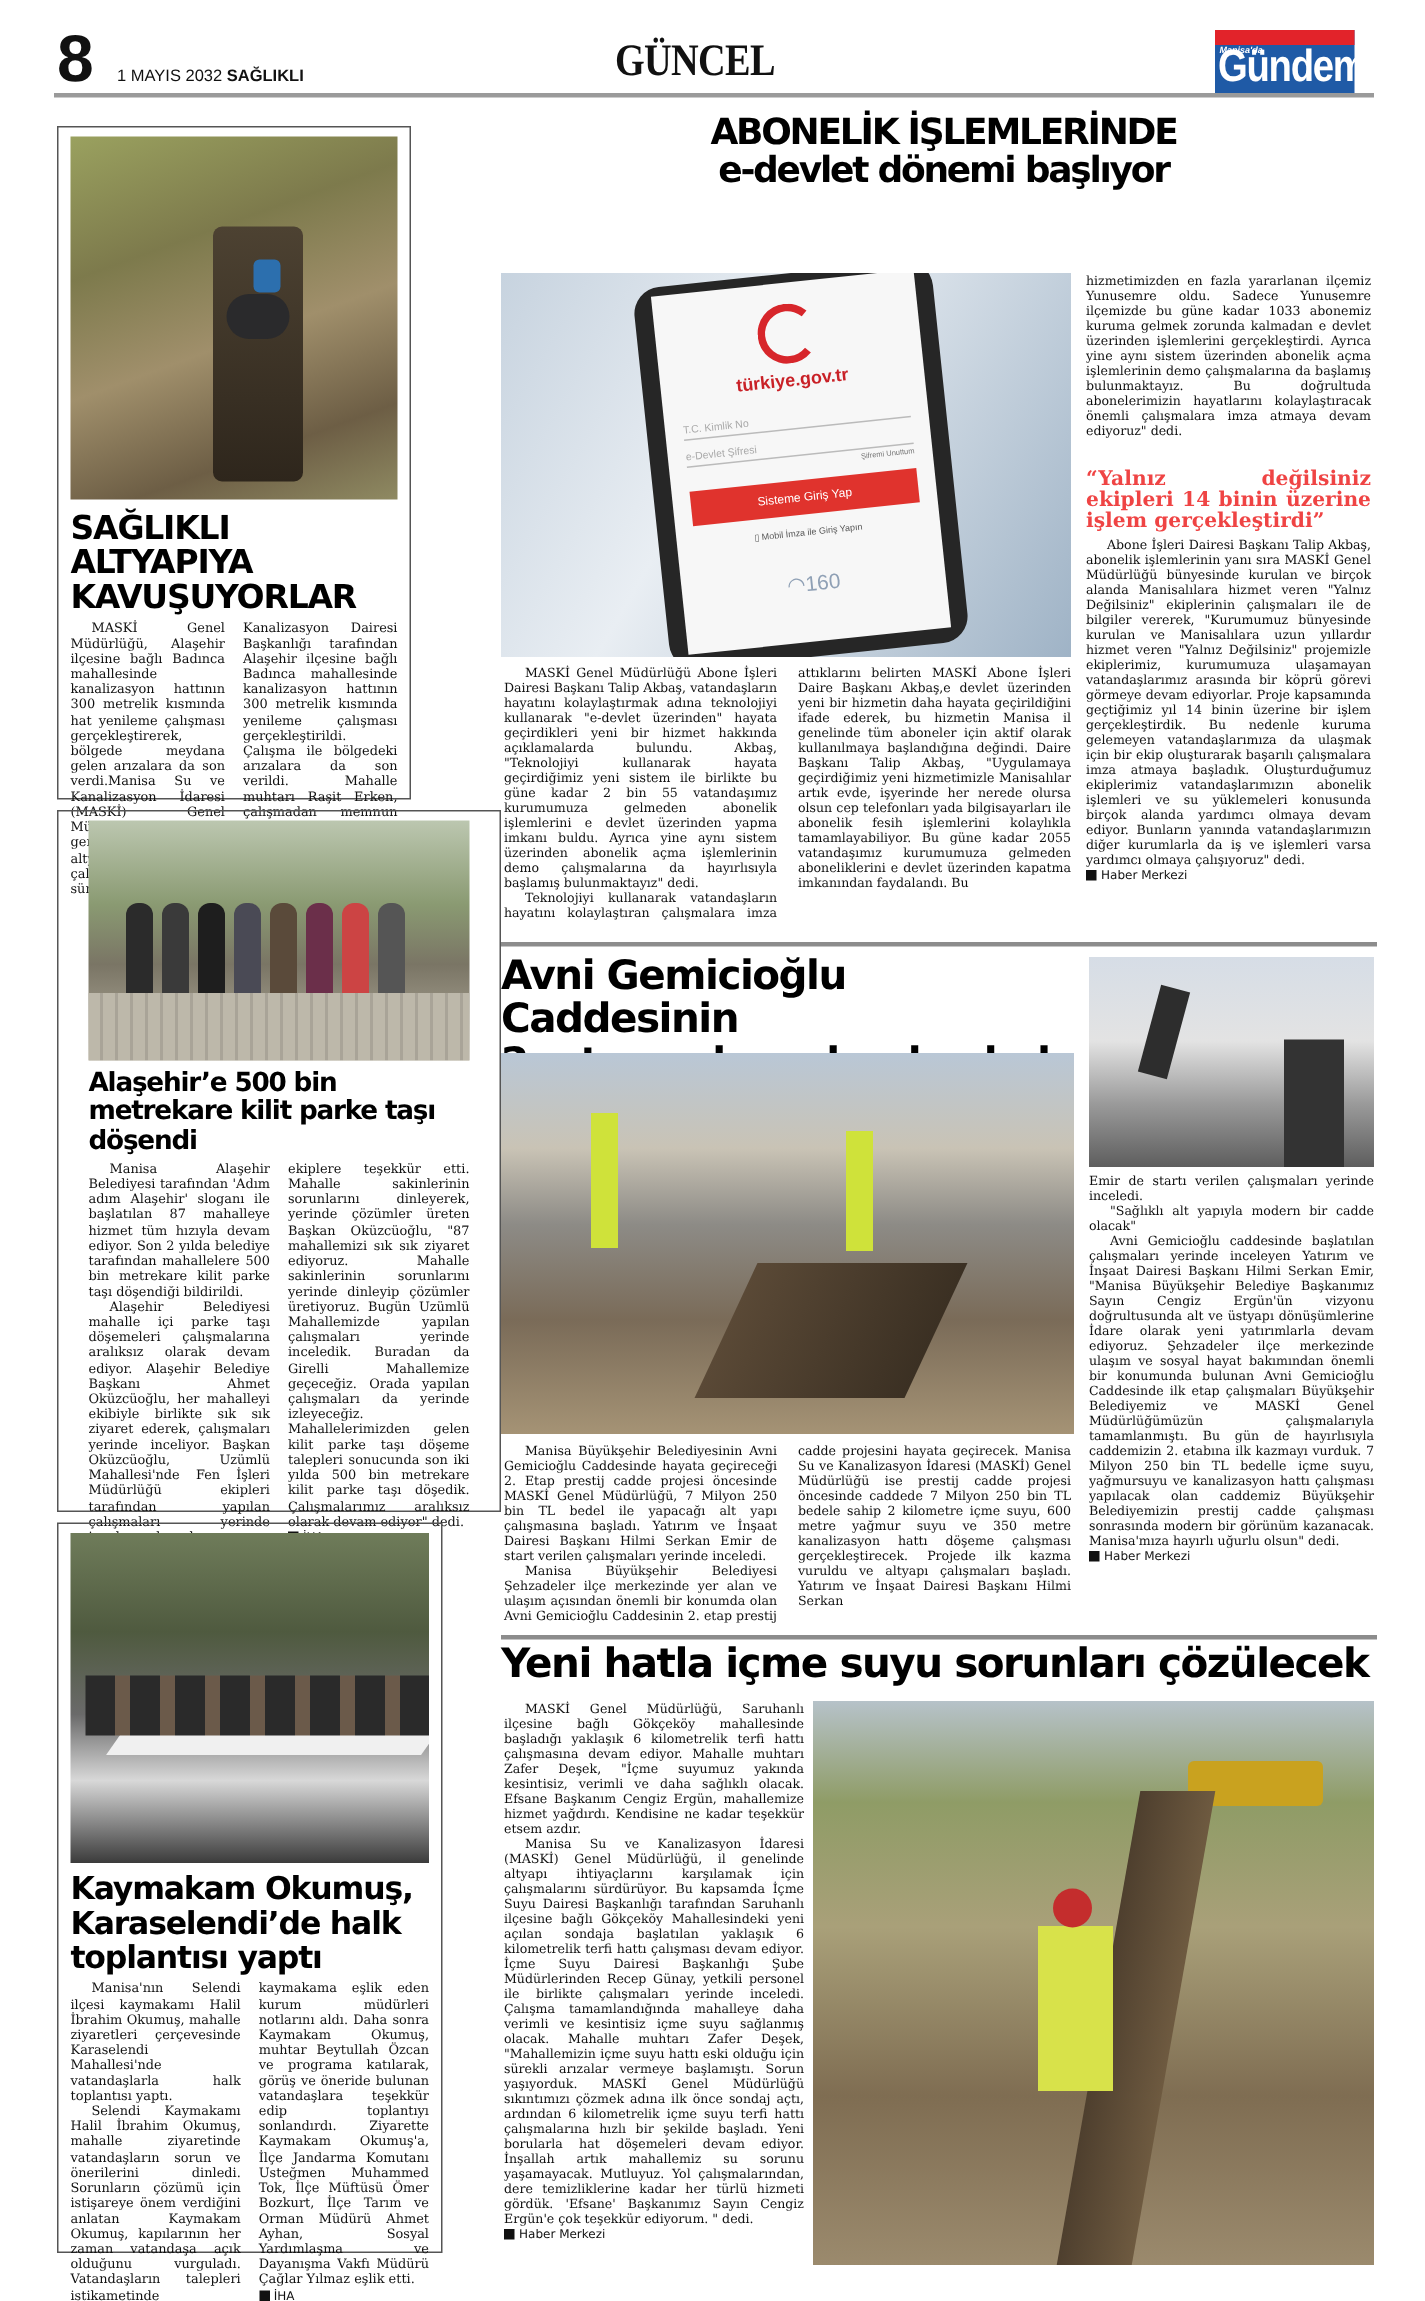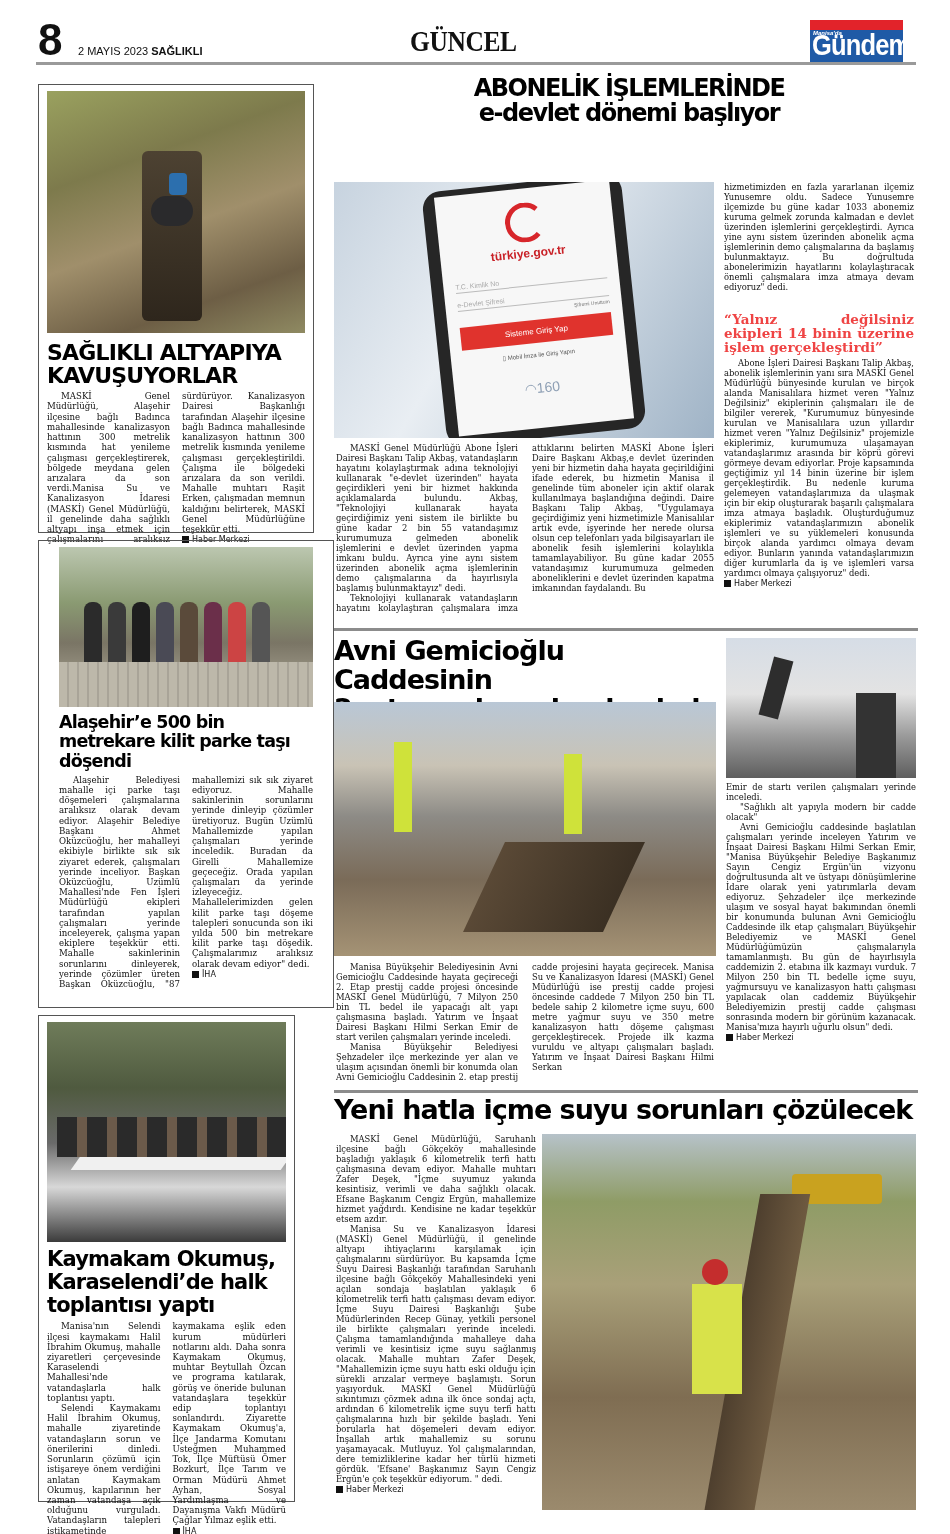--- a/index.html
+++ b/index.html
@@ -24,29 +24,29 @@
 .cols2n{column-count:2;column-gap:14px}
 .sig{font-family:"DejaVu Sans",sans-serif;font-weight:normal;font-size:8px}
 .sig::before{content:"";display:inline-block;width:7px;height:7px;background:#111;margin-right:3px;vertical-align:-1px}
 .subhd{font-family:"DejaVu Serif",serif;font-weight:bold;font-size:15px;line-height:1.05;color:#ef4444;margin:20px 0 3px}
 .rule{background:#8c8c8c;height:3px}
 </style>
 </head>
 <body>
 
 <div class="abs hdr-num">8</div>
-<div class="abs hdr-date"><span>2 MAYIS 2023</span> <b>SAĞLIKLI</b></div>
+<div class="abs hdr-date"><span>1 MAYIS 2032</span> <b>SAĞLIKLI</b></div>
 <div class="abs hdr-sec">GÜNCEL</div>
 <div class="abs logo">
   <div class="top"><span>Manisa'da</span></div>
   <div class="gund">Gündem</div>
 </div>
 <div class="abs hdr-rule"></div>
 
-<div class="abs box" style="left:38px;top:84px;width:276px;height:449px;padding:6px 8px">
+<div class="abs box" style="left:38px;top:84px;width:236px;height:449px;padding:6px 8px">
   <div class="photo" style="width:100%;height:242px;background:linear-gradient(160deg,#9aa15f 0%,#7d7a4c 30%,#a08f6b 55%,#6d5e45 80%,#8f8a62 100%);position:relative">
     <div style="position:absolute;left:95px;top:60px;width:60px;height:170px;background:linear-gradient(#4d4232,#2e261c);border-radius:6px"></div>
     <div style="position:absolute;left:104px;top:105px;width:42px;height:30px;background:#2a2a2c;border-radius:20px"></div>
     <div style="position:absolute;left:122px;top:82px;width:18px;height:22px;background:#2c6fae;border-radius:4px"></div>
   </div>
   <div class="hd" style="font-size:22px;margin:8px 0 4px;line-height:1.05">SAĞLIKLI ALTYAPIYA KAVUŞUYORLAR</div>
   <div class="body cols2">
     <p>MASKİ Genel Müdürlüğü, Alaşehir ilçesine bağlı Badınca mahallesinde kanalizasyon hattının 300 metrelik kısmında hat yenileme çalışması gerçekleştirerek, bölgede meydana gelen arızalara da son verdi.Manisa Su ve Kanalizasyon İdaresi (MASKİ) Genel Müdürlüğü, il genelinde daha sağlıklı altyapı inşa etmek için çalışmalarını aralıksız sürdürüyor. Kanalizasyon Dairesi Başkanlığı tarafından Alaşehir ilçesine bağlı Badınca mahallesinde kanalizasyon hattının 300 metrelik kısmında yenileme çalışması gerçekleştirildi. Çalışma ile bölgedeki arızalara da son verildi. Mahalle muhtarı Raşit Erken, çalışmadan memnun kaldığını belirterek, MASKİ Genel Müdürlüğüne teşekkür etti.</p>
     <span class="sig">Haber Merkezi</span>
   </div>
@@ -61,20 +61,21 @@
         <div style="width:18px;background:#4a4a55;border-radius:8px 8px 0 0"></div>
         <div style="width:18px;background:#5a4a3a;border-radius:8px 8px 0 0"></div>
         <div style="width:18px;background:#6b2f4a;border-radius:8px 8px 0 0"></div>
         <div style="width:18px;background:#c44;border-radius:8px 8px 0 0"></div>
         <div style="width:18px;background:#555;border-radius:8px 8px 0 0"></div>
     </div>
     <div style="position:absolute;left:0;bottom:0;width:100%;height:45px;background:repeating-linear-gradient(90deg,#bdb8aa 0 8px,#a9a498 8px 10px)"></div>
   </div>
   <div class="hd" style="font-size:17.5px;margin:6px 0 4px;line-height:1.1">Alaşehir’e 500 bin metrekare kilit parke taşı döşendi</div>
   <div class="body cols2">
+    <p>Manisa Alaşehir Belediyesi tarafından 'Adım adım Alaşehir' sloganı ile başlatılan 87 mahalleye hizmet tüm hızıyla devam ediyor. Son 2 yılda belediye tarafından mahallelere 500 bin metrekare kilit parke taşı döşendiği bildirildi.</p>
     <p>Alaşehir Belediyesi mahalle içi parke taşı döşemeleri çalışmalarına aralıksız olarak devam ediyor. Alaşehir Belediye Başkanı Ahmet Oküzcüoğlu, her mahalleyi ekibiyle birlikte sık sık ziyaret ederek, çalışmaları yerinde inceliyor. Başkan Oküzcüoğlu, Uzümlü Mahallesi'nde Fen İşleri Müdürlüğü ekipleri tarafından yapılan çalışmaları yerinde inceleyerek, çalışma yapan ekiplere teşekkür etti. Mahalle sakinlerinin sorunlarını dinleyerek, yerinde çözümler üreten Başkan Oküzcüoğlu, "87 mahallemizi sık sık ziyaret ediyoruz. Mahalle sakinlerinin sorunlarını yerinde dinleyip çözümler üretiyoruz. Bugün Uzümlü Mahallemizde yapılan çalışmaları yerinde inceledik. Buradan da Girelli Mahallemize geçeceğiz. Orada yapılan çalışmaları da yerinde izleyeceğiz. Mahallelerimizden gelen kilit parke taşı döşeme talepleri sonucunda son iki yılda 500 bin metrekare kilit parke taşı döşedik. Çalışmalarımız aralıksız olarak devam ediyor" dedi.</p>
     <span class="sig">İHA</span>
   </div>
 </div>
 
 <div class="abs box" style="left:38px;top:1015px;width:257px;height:487px;padding:6px 8px">
   <div class="photo" style="width:100%;height:220px;background:linear-gradient(180deg,#6f7c5a 0%,#4f5a3f 30%,#6a6a6a 55%,#d8d8d8 75%,#3b3b3b 100%);position:relative">
     <div style="position:absolute;left:30px;top:130px;width:210px;height:18px;background:#f0f0f0;transform:skewX(-35deg)"></div>
     <div style="position:absolute;left:10px;top:95px;width:250px;height:40px;background:repeating-linear-gradient(90deg,#2a2a2a 0 20px,#6b5a4a 20px 30px)"></div>
   </div>

